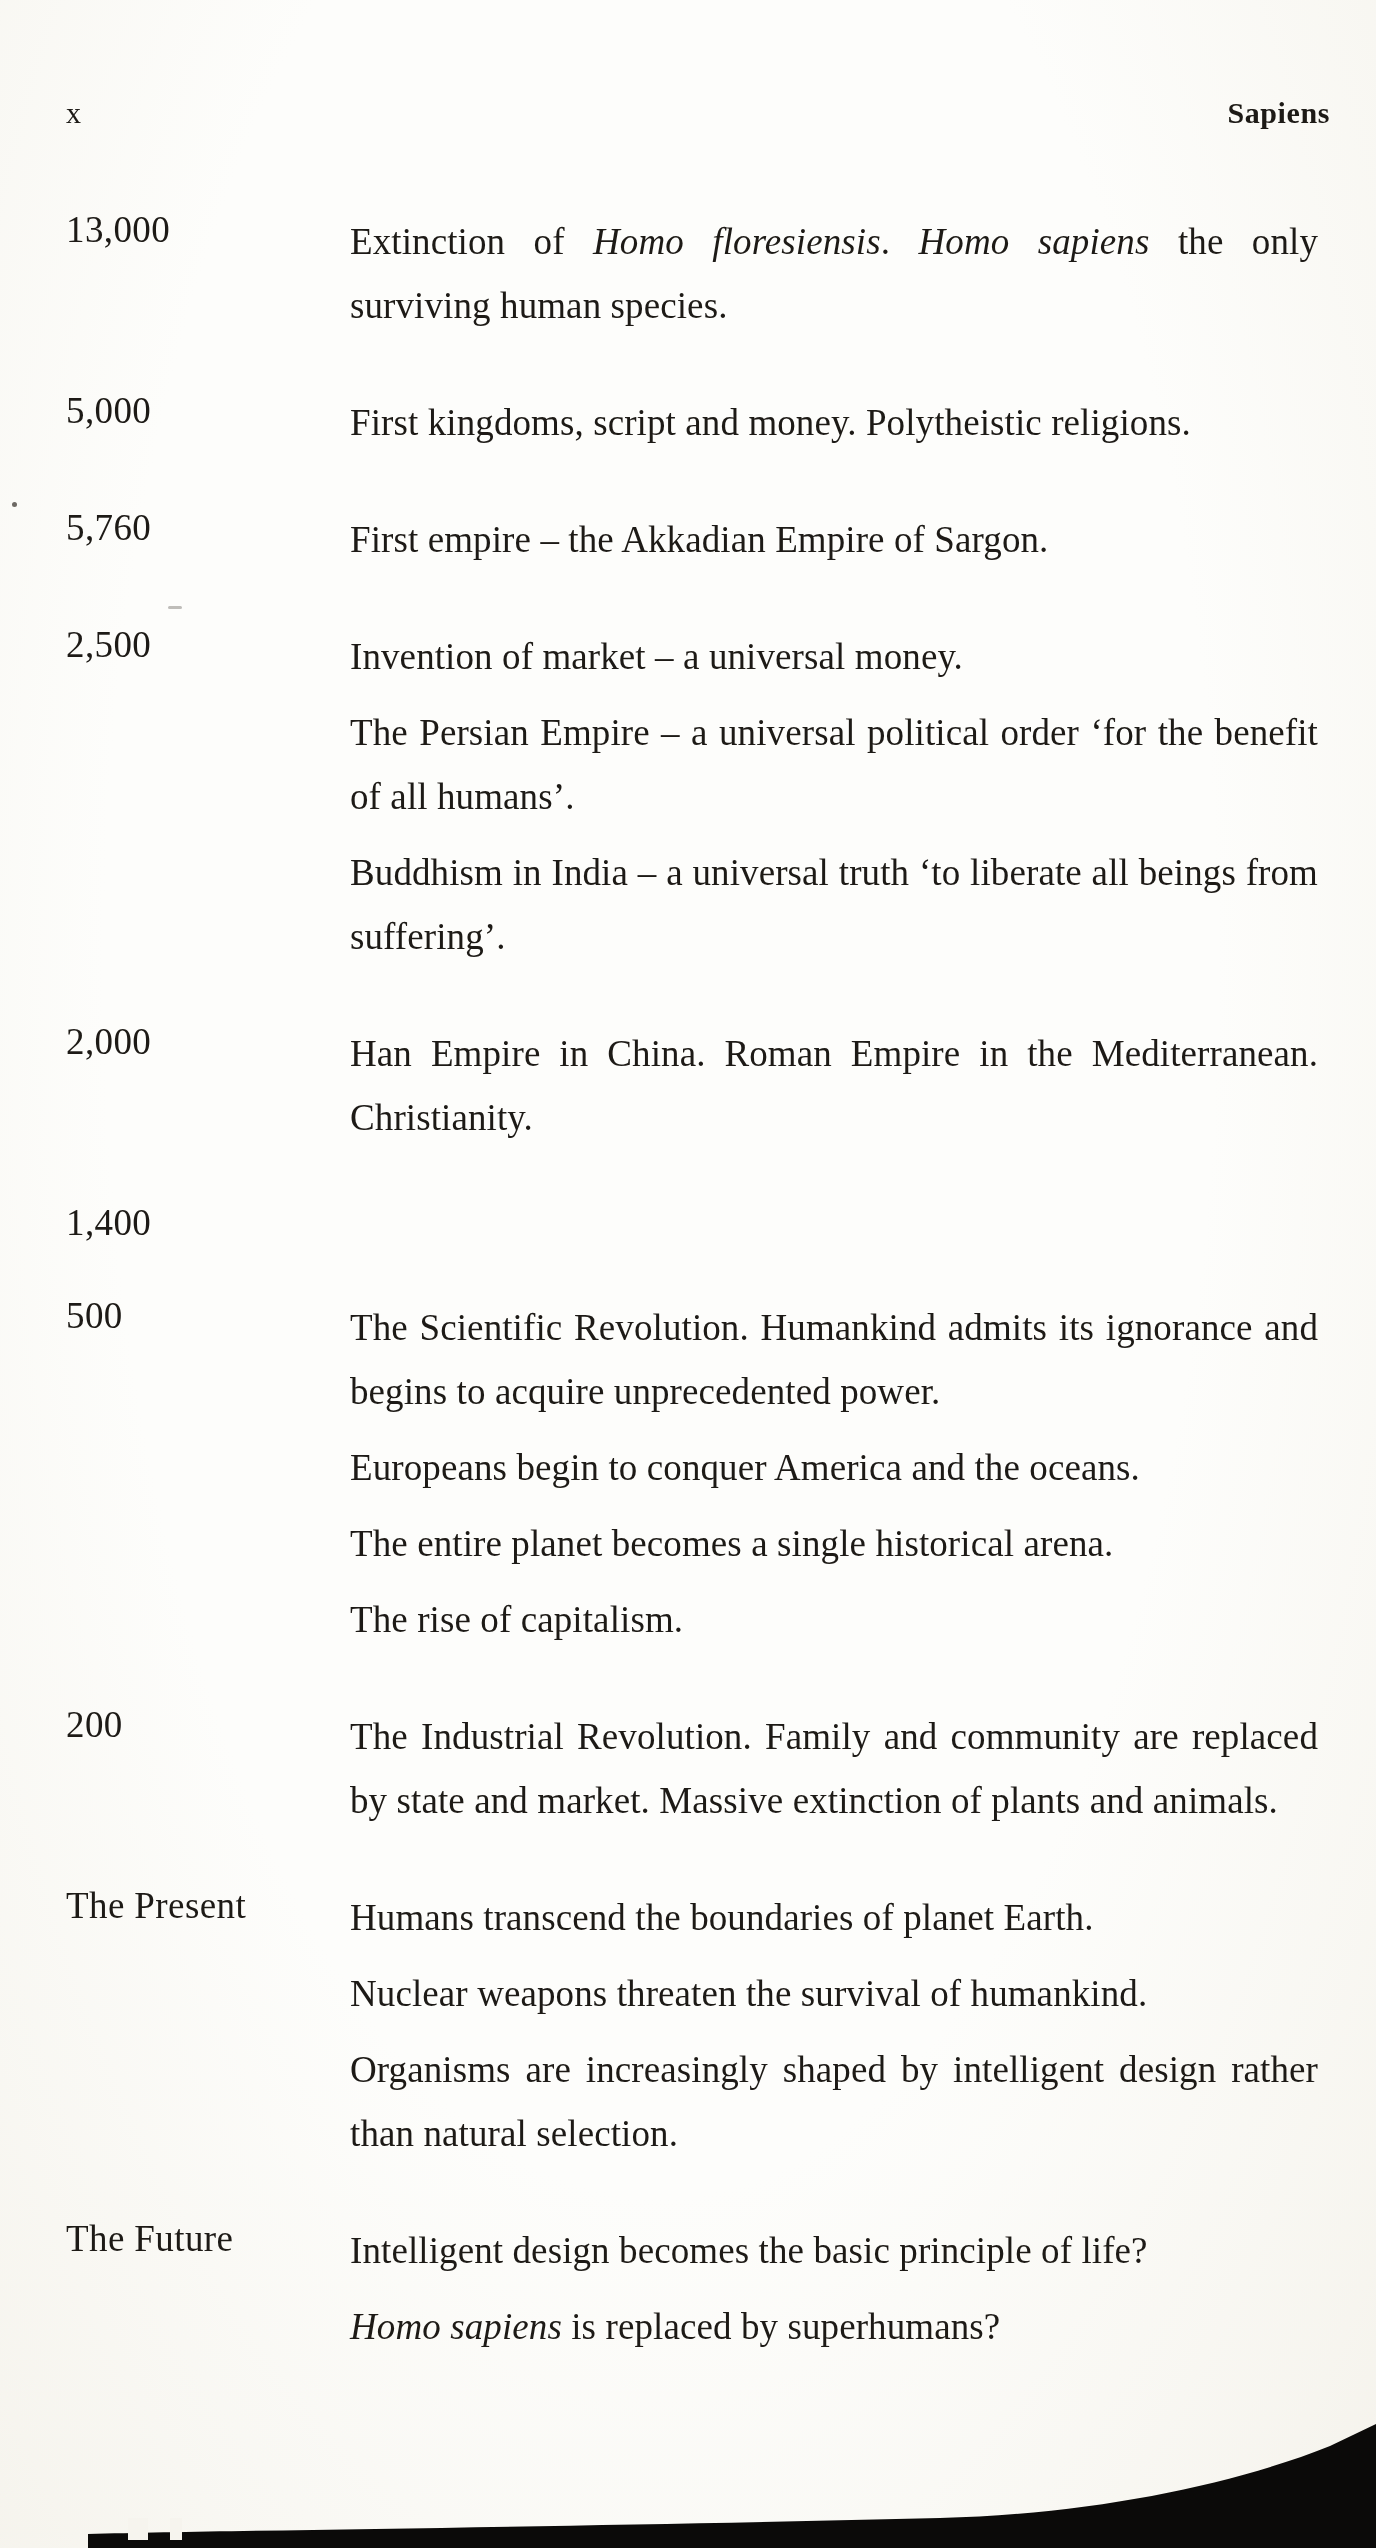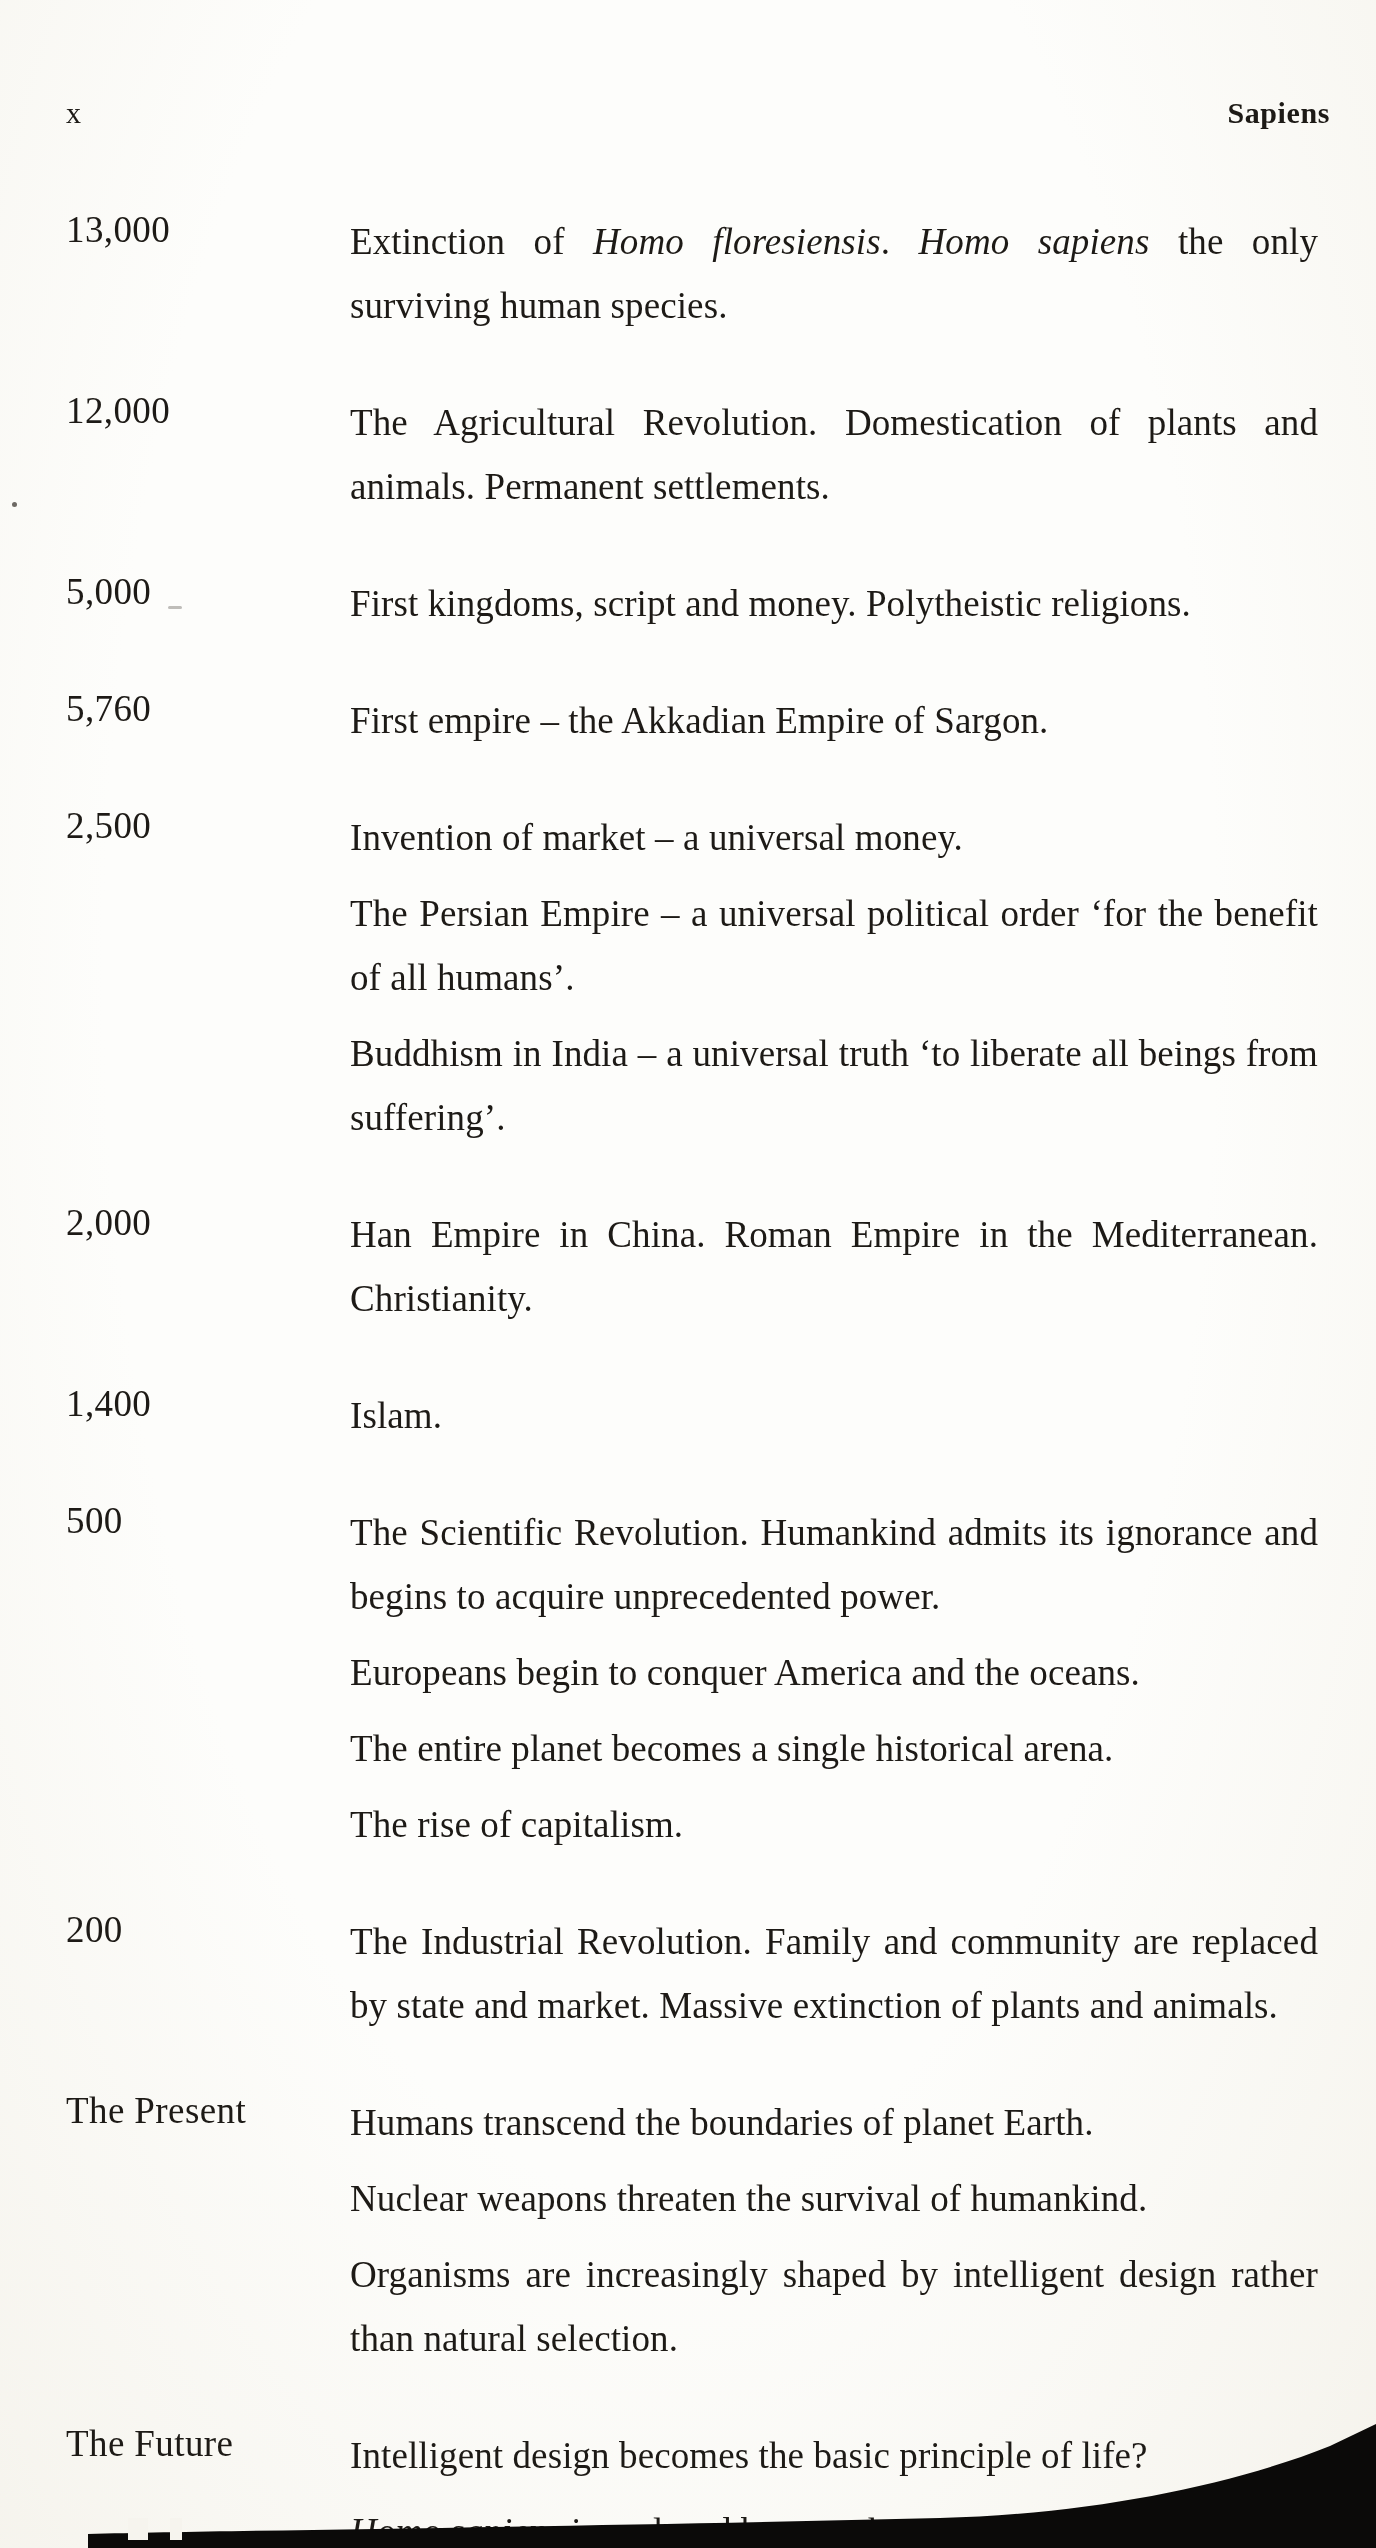--- a/index.html
+++ b/index.html
@@ -74,26 +74,20 @@
     </header>
 
     <main class="timeline">
         <div class="entry">
           <div class="year">13,000</div>
           <div class="event">
             <p><span>Extinction of </span><em>Homo floresiensis</em><span>. </span><em>Homo sapiens</em><span> the only surviving human species.</span></p>
           </div>
         </div>
         <div class="entry">
-          <div class="year">12,000</div>
-          <div class="event">
-            <p><span>The Agricultural Revolution. Domestication of plants and animals. Permanent settlements.</span></p>
-          </div>
-        </div>
-        <div class="entry">
           <div class="year">5,000</div>
           <div class="event">
             <p><span>First kingdoms, script and money. Polytheistic religions.</span></p>
           </div>
         </div>
         <div class="entry">
           <div class="year">5,760</div>
           <div class="event">
             <p><span>First empire – the Akkadian Empire of Sargon.</span></p>
           </div>
@@ -107,23 +101,20 @@
           </div>
         </div>
         <div class="entry">
           <div class="year">2,000</div>
           <div class="event">
             <p><span>Han Empire in China. Roman Empire in the Mediterranean. Christianity.</span></p>
           </div>
         </div>
         <div class="entry">
           <div class="year">1,400</div>
-          <div class="event">
-            <p><span>Islam.</span></p>
-          </div>
         </div>
         <div class="entry">
           <div class="year">500</div>
           <div class="event">
             <p><span>The Scientific Revolution. Humankind admits its ignorance and begins to acquire unprecedented power.</span></p>
             <p><span>Europeans begin to conquer America and the oceans.</span></p>
             <p><span>The entire planet becomes a single historical arena.</span></p>
             <p><span>The rise of capitalism.</span></p>
           </div>
         </div>

